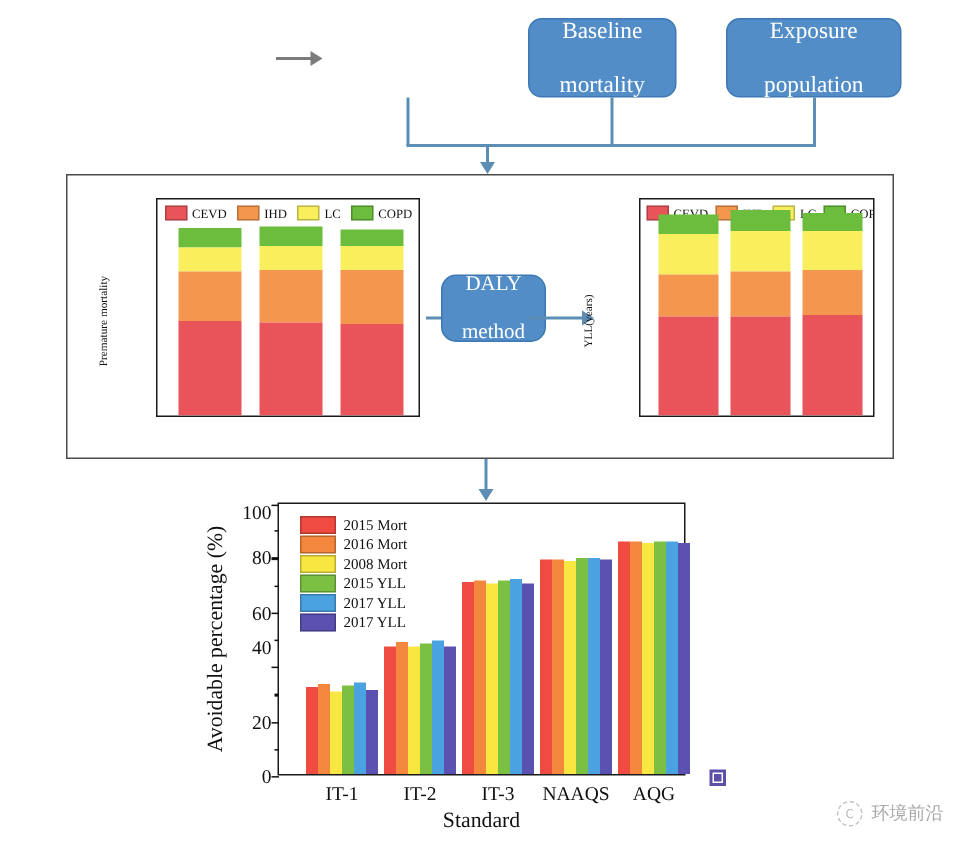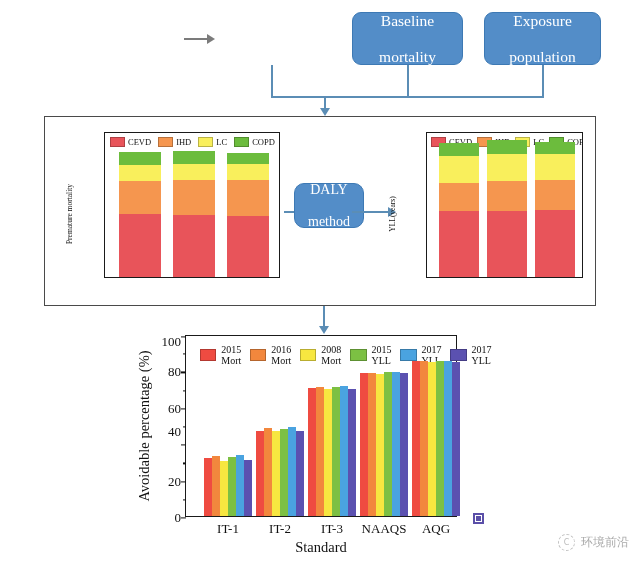--- a/index.html
+++ b/index.html
@@ -89,21 +89,21 @@
 
   
   .bchart{position:absolute;left:128px;top:327px;width:345px;height:232px;}
   .bplot{
     position:absolute;left:57px;top:8px;width:272px;height:182px;
     border:1.4px solid #1a1a1a;background:#fff;box-sizing:border-box;
   }
   .gbar{position:absolute;bottom:0;}
   .blegend{
     position:absolute;left:14px;top:8px;
-    display:flex;flex-direction:row;gap:1px;
+    display:flex;flex-direction:column;gap:1px;
     font-size:10px;color:#111;font-family:"Liberation Serif", serif;
   }
   .blegend .lgi{gap:5px;}
   .blegend .swatch{width:22px;height:10px;}
   .bytick{
     position:absolute;right:100%;margin-right:5px;transform:translateY(-50%);
     font-size:13px;color:#111;font-family:"Liberation Serif", serif;
   }
   .bytickm{position:absolute;right:100%;width:5px;height:1.2px;background:#111;transform:translateY(-50%);}
   .bytickm.minor{width:3px;}
@@ -145,21 +145,21 @@
     border:1px solid #fff;box-sizing:border-box;
   }
 </style>
 </head>
 <body>
 
 <div class="stage">
 
 
 
-  <div class="pbox" style="left:352px;top:12px;width:111px;height:53px;">
+  <div class="pbox" style="left:352px;top:12px;width:99px;height:53px;">
     <span>
       <span>Baseline</span><br>
       <span>mortality</span>
     </span>
   </div>
 
   <div class="pbox" style="left:484px;top:12px;width:117px;height:53px;">
     <span>
       <span>Exposure</span><br>
       <span>population</span>

